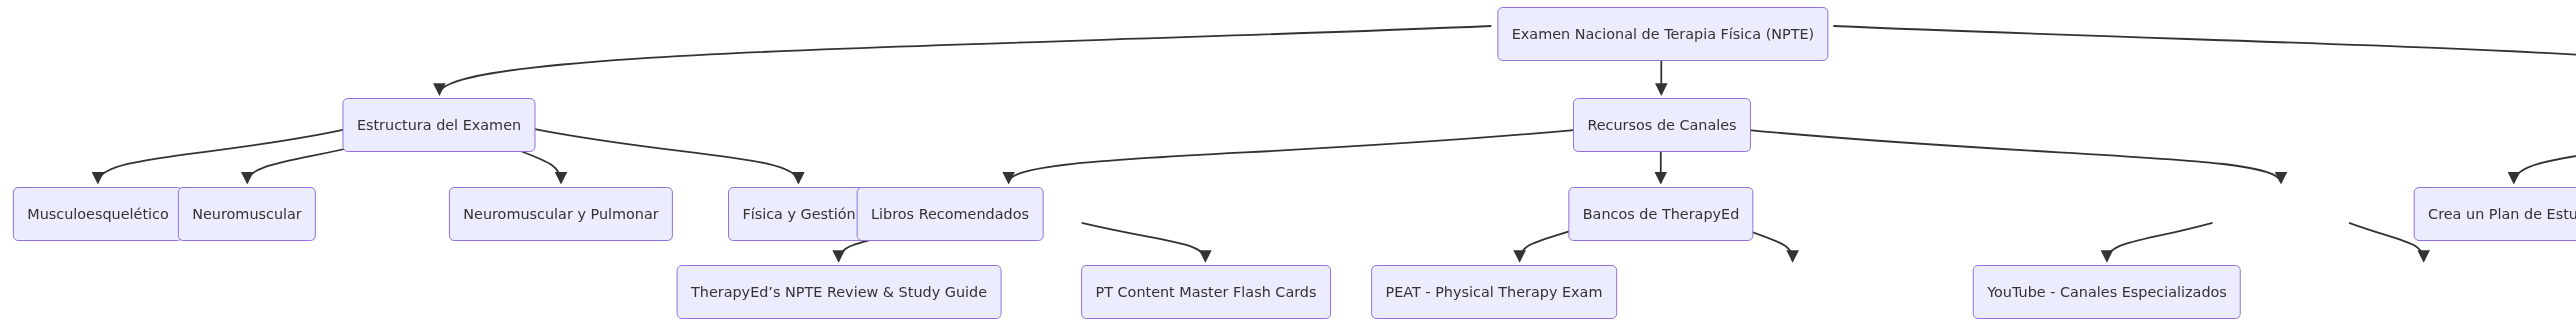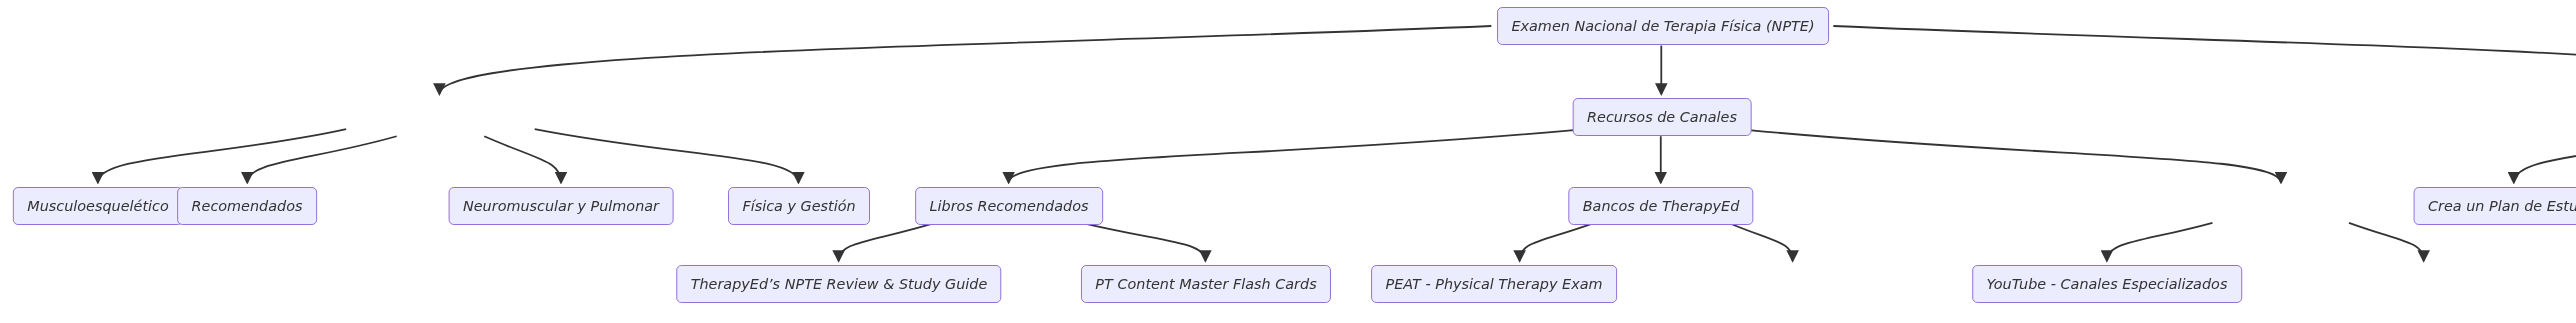--- a/index.html
+++ b/index.html
@@ -11,42 +11,41 @@
     overflow:hidden;
   }
   #edges{position:absolute;left:0;top:0;width:3235px;height:324px;}
   .edge{fill:none;stroke:#333333;stroke-width:3.5px;}
   .node{
     position:absolute;
     transform:translateX(-50%);
     display:inline-flex;
     align-items:center;
     justify-content:center;
-    height:38px;
+    height:54px;
     padding:0 13.4px;
     box-sizing:border-box;
     background:#ECECFF;
     border:1.3px solid #9370DB;
     border-radius:5.2px;
     color:#333333;
     font-size:14.4px;
     white-space:nowrap;
-    font-style:italic;
   }
   
   .r1{top:7.2px}.r2{top:98px}.r3{top:187px}.r4{top:265px}
   
   #n-root{left:1663px}
   #n-estructura{left:439px}
   #n-recursos{left:1662px}
   #n-musculo{left:98px}
   #n-neuro{left:247px}
   #n-cardio{left:561px}
   #n-etica{left:799px}
-  #n-libros{left:1009px}
+  #n-libros{left:950px}
   #n-bancos{left:1661px}
   #n-videos{left:2281px}
   #n-plan{left:2514px}
   #n-therapyed{left:839px}
   #n-flashcards{left:1206px}
   #n-peat{left:1494px}
   #n-ptfinal{left:1793px}
   #n-youtube{left:2107px}
   #n-medbridge{left:2424px}
 </style>
@@ -86,29 +85,32 @@
     <path class="edge" marker-end="url(#arrow)" d="M 3355,432 C 3445,470 3480,468 3480,506"></path>
 
     <path class="edge" marker-end="url(#arrow)" d="M 4295,432 C 4155,470 4090,468 4090,506"></path>
     <path class="edge" marker-end="url(#arrow)" d="M 4560,432 C 4665,470 4705,468 4705,506"></path>
   </svg>
 
   <div class="node r1" id="n-root">
       <span>Examen Nacional de Terapia Física (NPTE)</span>
     </div>
 
+  <div class="node r2" id="n-estructura">
+      <span>Estructura del Examen</span>
+    </div>
   <div class="node r2" id="n-recursos">
       <span>Recursos de Canales</span>
     </div>
 
   <div class="node r3" id="n-musculo">
       <span>Musculoesquelético</span>
     </div>
   <div class="node r3" id="n-neuro">
-      <span>Recomendados</span>
+      <span>Neuromuscular</span>
     </div>
   <div class="node r3" id="n-cardio">
       <span>Neuromuscular y Pulmonar</span>
     </div>
   <div class="node r3" id="n-etica">
       <span>Física y Gestión</span>
     </div>
   <div class="node r3" id="n-libros">
       <span>Libros Recomendados</span>
     </div>

